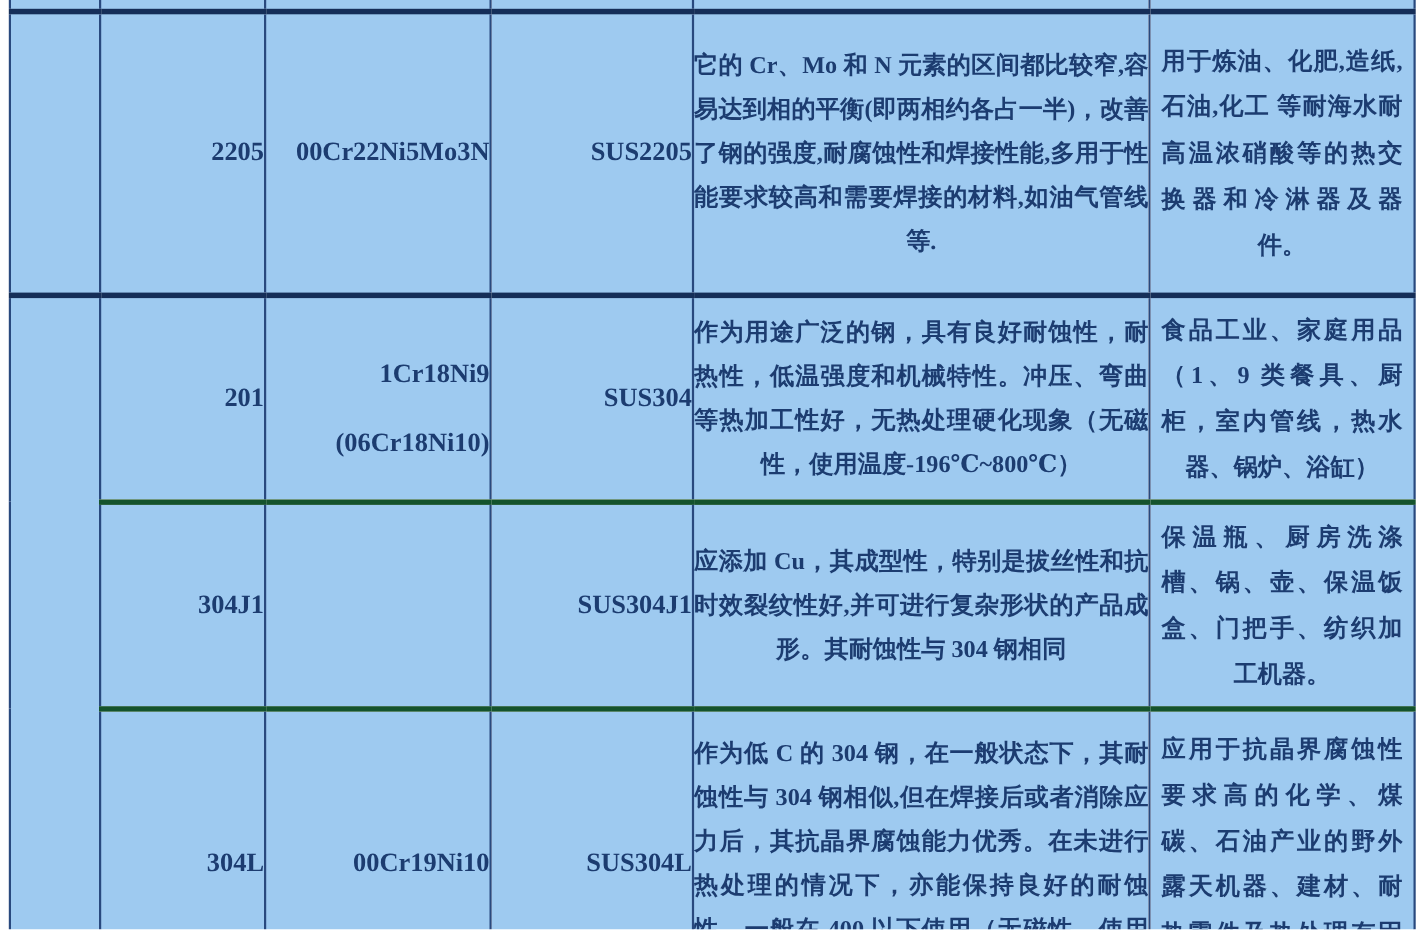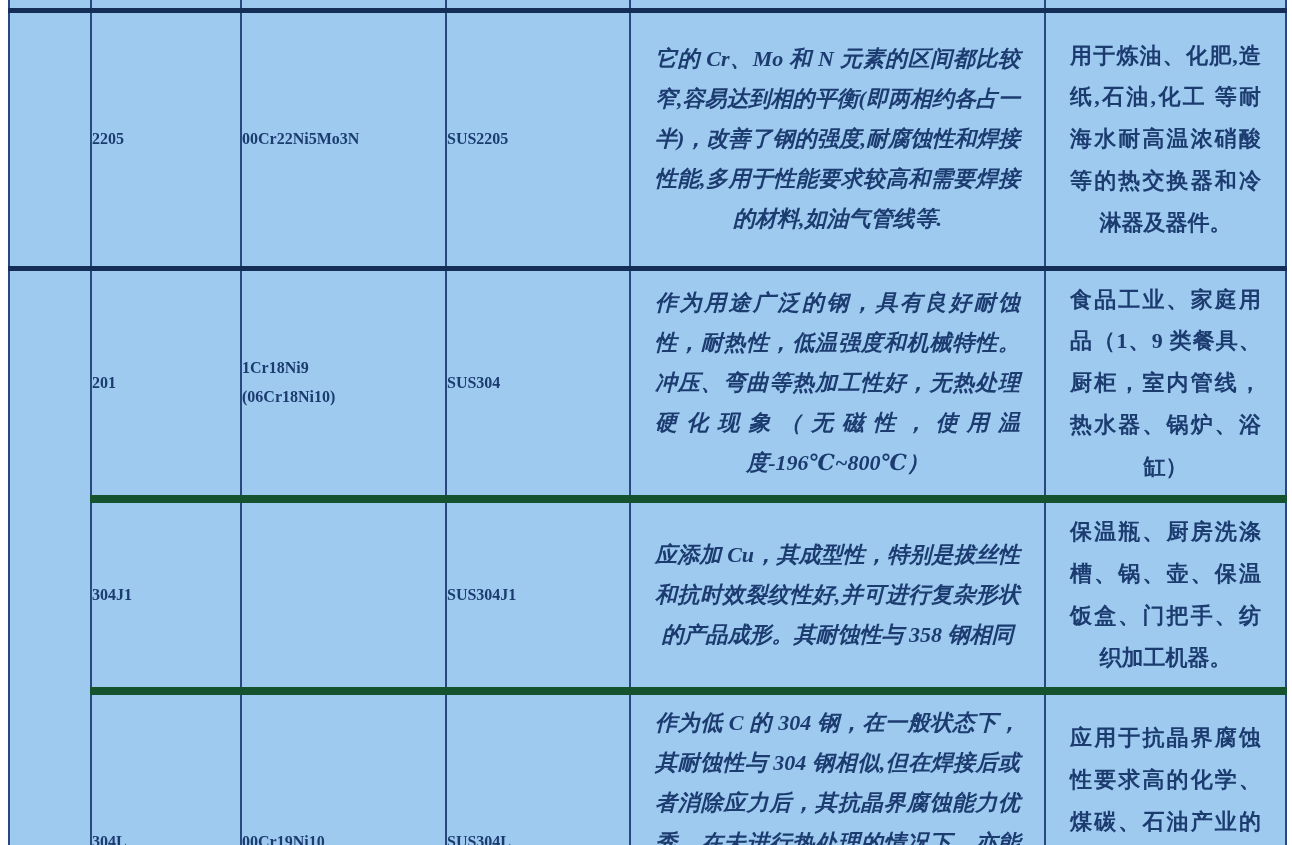--- a/index.html
+++ b/index.html
@@ -33,42 +33,41 @@
     padding: 0;
   }
   tr.sliver-top td {
     border-top: none;
     border-bottom: 5px solid #152e58;
   }
   tr.row-heavy td {
     border-bottom: 5px solid #152e58;
   }
   tr.row-thin td {
-    border-bottom: 8px solid #14532d;
+    border-bottom: 5px solid #14532d;
   }
   td.c-id {
-    text-align: left;
-    font-size: 16px;
+    text-align: right;
+    font-size: 24px;
     line-height: 1.8;
   }
-  td.c-id span { display: block; }
+  td.c-id span { display: block; margin-top: 20px; }
   td.c-desc {
     font-size: 22px;
     line-height: 1.82;
     text-align: justify;
     text-align-last: center;
-    padding: 8px 24px;
-    font-style: italic;
+    padding: 8px 0;
   }
   td.c-apps {
     font-size: 22px;
     line-height: 1.9;
     text-align: justify;
     text-align-last: center;
-    padding: 8px 24px;
+    padding: 8px 10px;
   }
 </style>
 </head>
 <body>
 
 <div class="page">
   <table class="steel-table">
     <colgroup>
       <col style="width:82px">
       <col style="width:150px">
@@ -106,21 +105,21 @@
       </td>
       <td class="c-id">SUS304</td>
       <td class="c-desc">作为用途广泛的钢，具有良好耐蚀性，耐热性，低温强度和机械特性。冲压、弯曲等热加工性好，无热处理硬化现象（无磁性，使用温度-196℃~800℃）</td>
       <td class="c-apps">食品工业、家庭用品（1、9 类餐具、厨柜，室内管线，热水器、锅炉、浴缸）</td>
     </tr>
 
     <tr class="row-thin" style="height:121px">
       <td class="c-id">304J1</td>
       <td class="c-id"></td>
       <td class="c-id">SUS304J1</td>
-      <td class="c-desc">应添加 Cu，其成型性，特别是拔丝性和抗时效裂纹性好,并可进行复杂形状的产品成形。其耐蚀性与 358 钢相同</td>
+      <td class="c-desc">应添加 Cu，其成型性，特别是拔丝性和抗时效裂纹性好,并可进行复杂形状的产品成形。其耐蚀性与 304 钢相同</td>
       <td class="c-apps">保温瓶、厨房洗涤槽、锅、壶、保温饭盒、门把手、纺织加工机器。</td>
     </tr>
 
     <tr class="row-heavy" style="height:282px">
       <td class="c-id">304L</td>
       <td class="c-id">00Cr19Ni10</td>
       <td class="c-id">SUS304L</td>
       <td class="c-desc">作为低 C 的 304 钢，在一般状态下，其耐蚀性与 304 钢相似,但在焊接后或者消除应力后，其抗晶界腐蚀能力优秀。在未进行热处理的情况下，亦能保持良好的耐蚀性，一般在 400 以下使用（无磁性，使用温度-196℃~800℃）</td>
       <td class="c-apps">应用于抗晶界腐蚀性要求高的化学、煤碳、石油产业的野外露天机器、建材、耐热零件及热处理有困难的零件</td>
     </tr>

